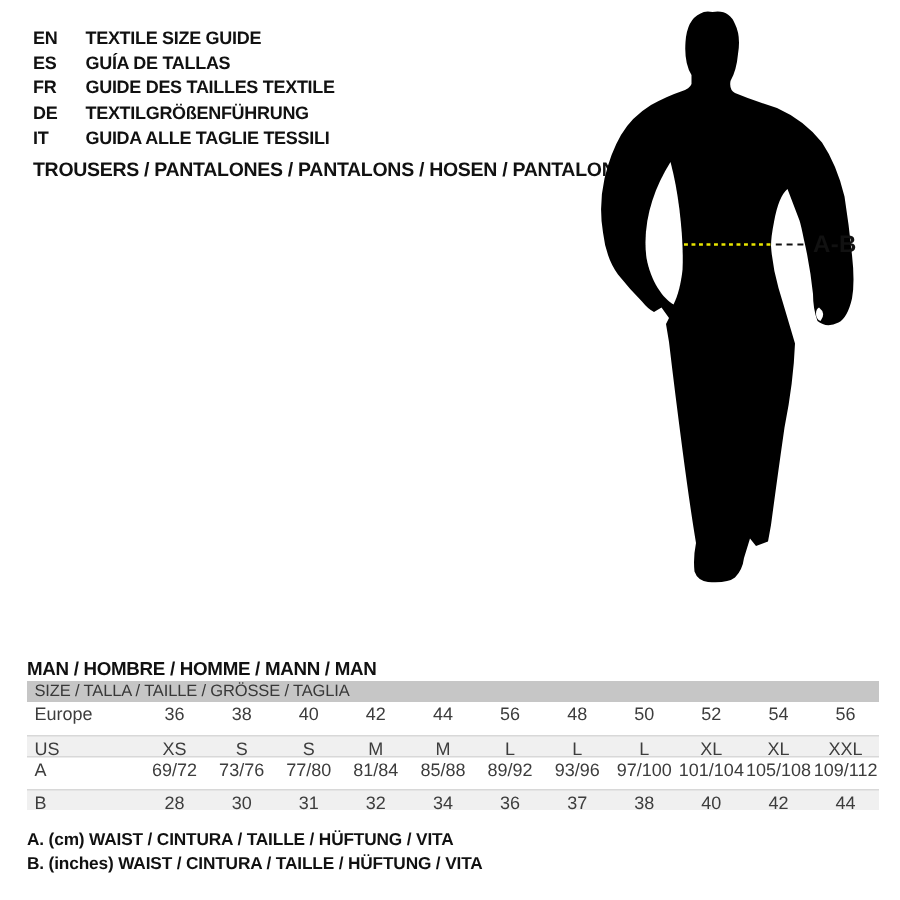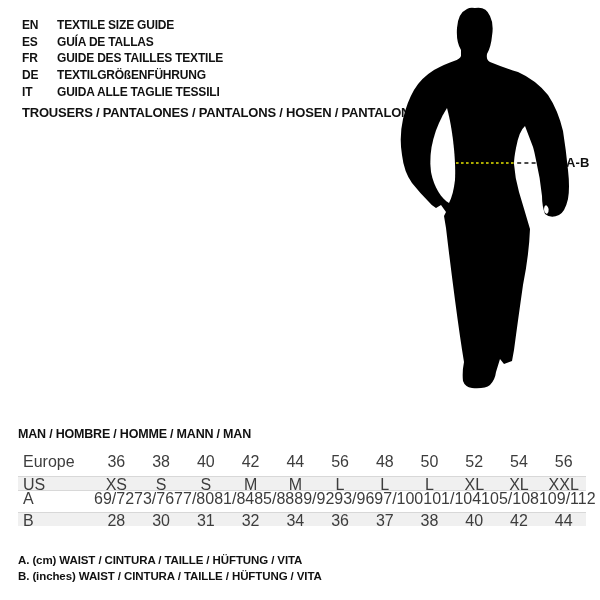--- a/index.html
+++ b/index.html
@@ -32,41 +32,41 @@
   .category-title{
     position:absolute;left:22px;top:105px;
     font-size:13px;font-weight:700;letter-spacing:-0.2px;white-space:nowrap;
   }
 
   
   .figure{position:absolute;left:390px;top:0;width:210px;height:410px;}
   .sil{fill:var(--sil);}
   .gap{fill:#ffffff;}
   .ab-label{
-    position:absolute;left:566px;top:155px;
-    font-size:13px;font-weight:700;letter-spacing:0.2px;
+    position:absolute;left:542px;top:155px;
+    font-size:16px;font-weight:700;letter-spacing:0.2px;
   }
 
   
   .gender-title{
-    position:absolute;left:18px;top:427px;
+    position:absolute;left:18px;top:439px;
     font-size:12.5px;font-weight:700;letter-spacing:-0.2px;white-space:nowrap;
   }
 
   
   .size-table{position:absolute;left:18px;top:454px;width:568px;}
   .thead{
     background:var(--header-bg);
     height:14px;line-height:14px;
     font-size:11px;color:#383838;
     padding-left:5px;letter-spacing:-0.1px;white-space:nowrap;
   }
   .trow{
     display:flex;height:14px;line-height:16px;
-    font-size:16px;color:var(--table-ink);
+    font-size:12px;color:var(--table-ink);
   }
   .trow + .trow{border-top:1px solid var(--sep);}
   .trow.stripe{background:var(--stripe-bg);margin-top:8px;}
   .rlabel{width:76px;padding-left:5px;flex:0 0 76px;}
   .cell{flex:1 1 0;text-align:center;}
 
   
   .notes{position:absolute;left:18px;top:553px;}
   .note-line{font-size:11.5px;font-weight:700;line-height:15.5px;letter-spacing:-0.1px;white-space:nowrap;}
 </style>
@@ -135,20 +135,21 @@
 
     <path class="gap" d="M156,205 q5,4 1,9 q-3,-1 -3,-5 q0,-3 2,-4 Z"></path>
 
     <line x1="66" y1="163" x2="125" y2="163" stroke="var(--waist-yellow)" stroke-width="1.6" stroke-dasharray="2.6 2.4"></line>
   </svg>
   <div class="ab-label">A-B</div>
 
   <div class="gender-title">MAN / HOMBRE / HOMME / MANN / MAN</div>
 
   <div class="size-table">
+    <div class="thead">SIZE / TALLA / TAILLE / GRÖSSE / TAGLIA</div>
     <div>
   <div class="trow">
     <div class="rlabel">Europe</div>
   <div class="cell">36</div>
           <div class="cell">38</div>
           <div class="cell">40</div>
           <div class="cell">42</div>
           <div class="cell">44</div>
           <div class="cell">56</div>
           <div class="cell">48</div>

